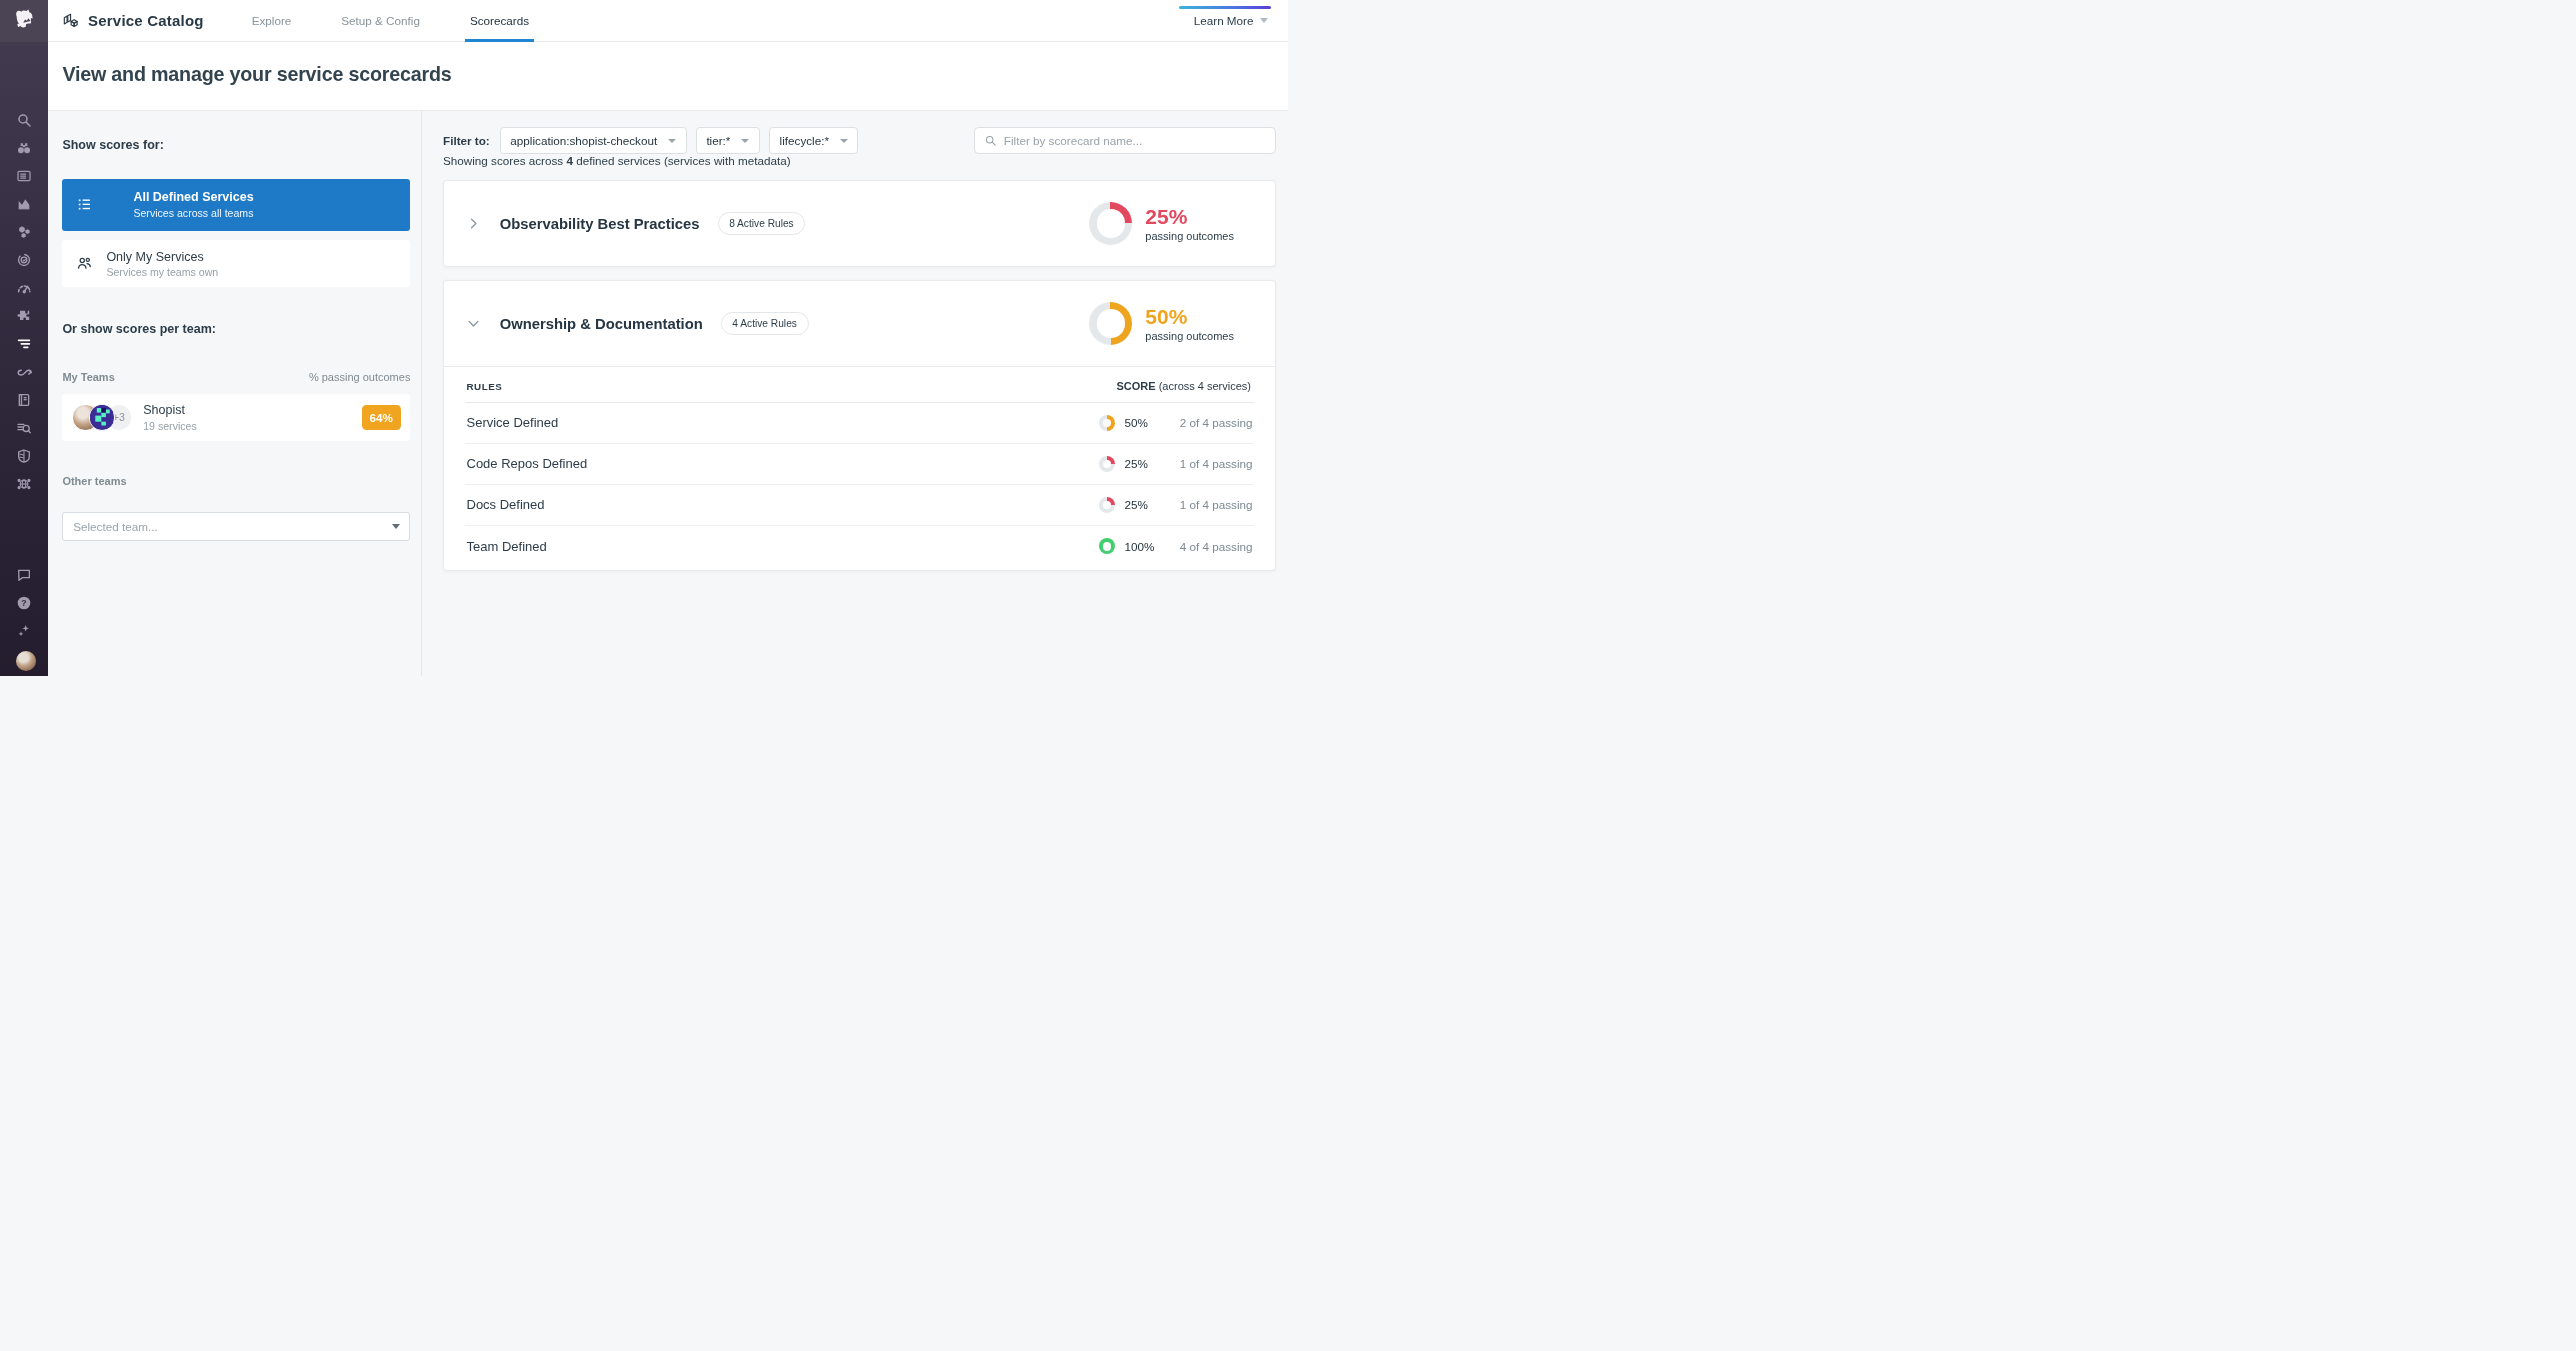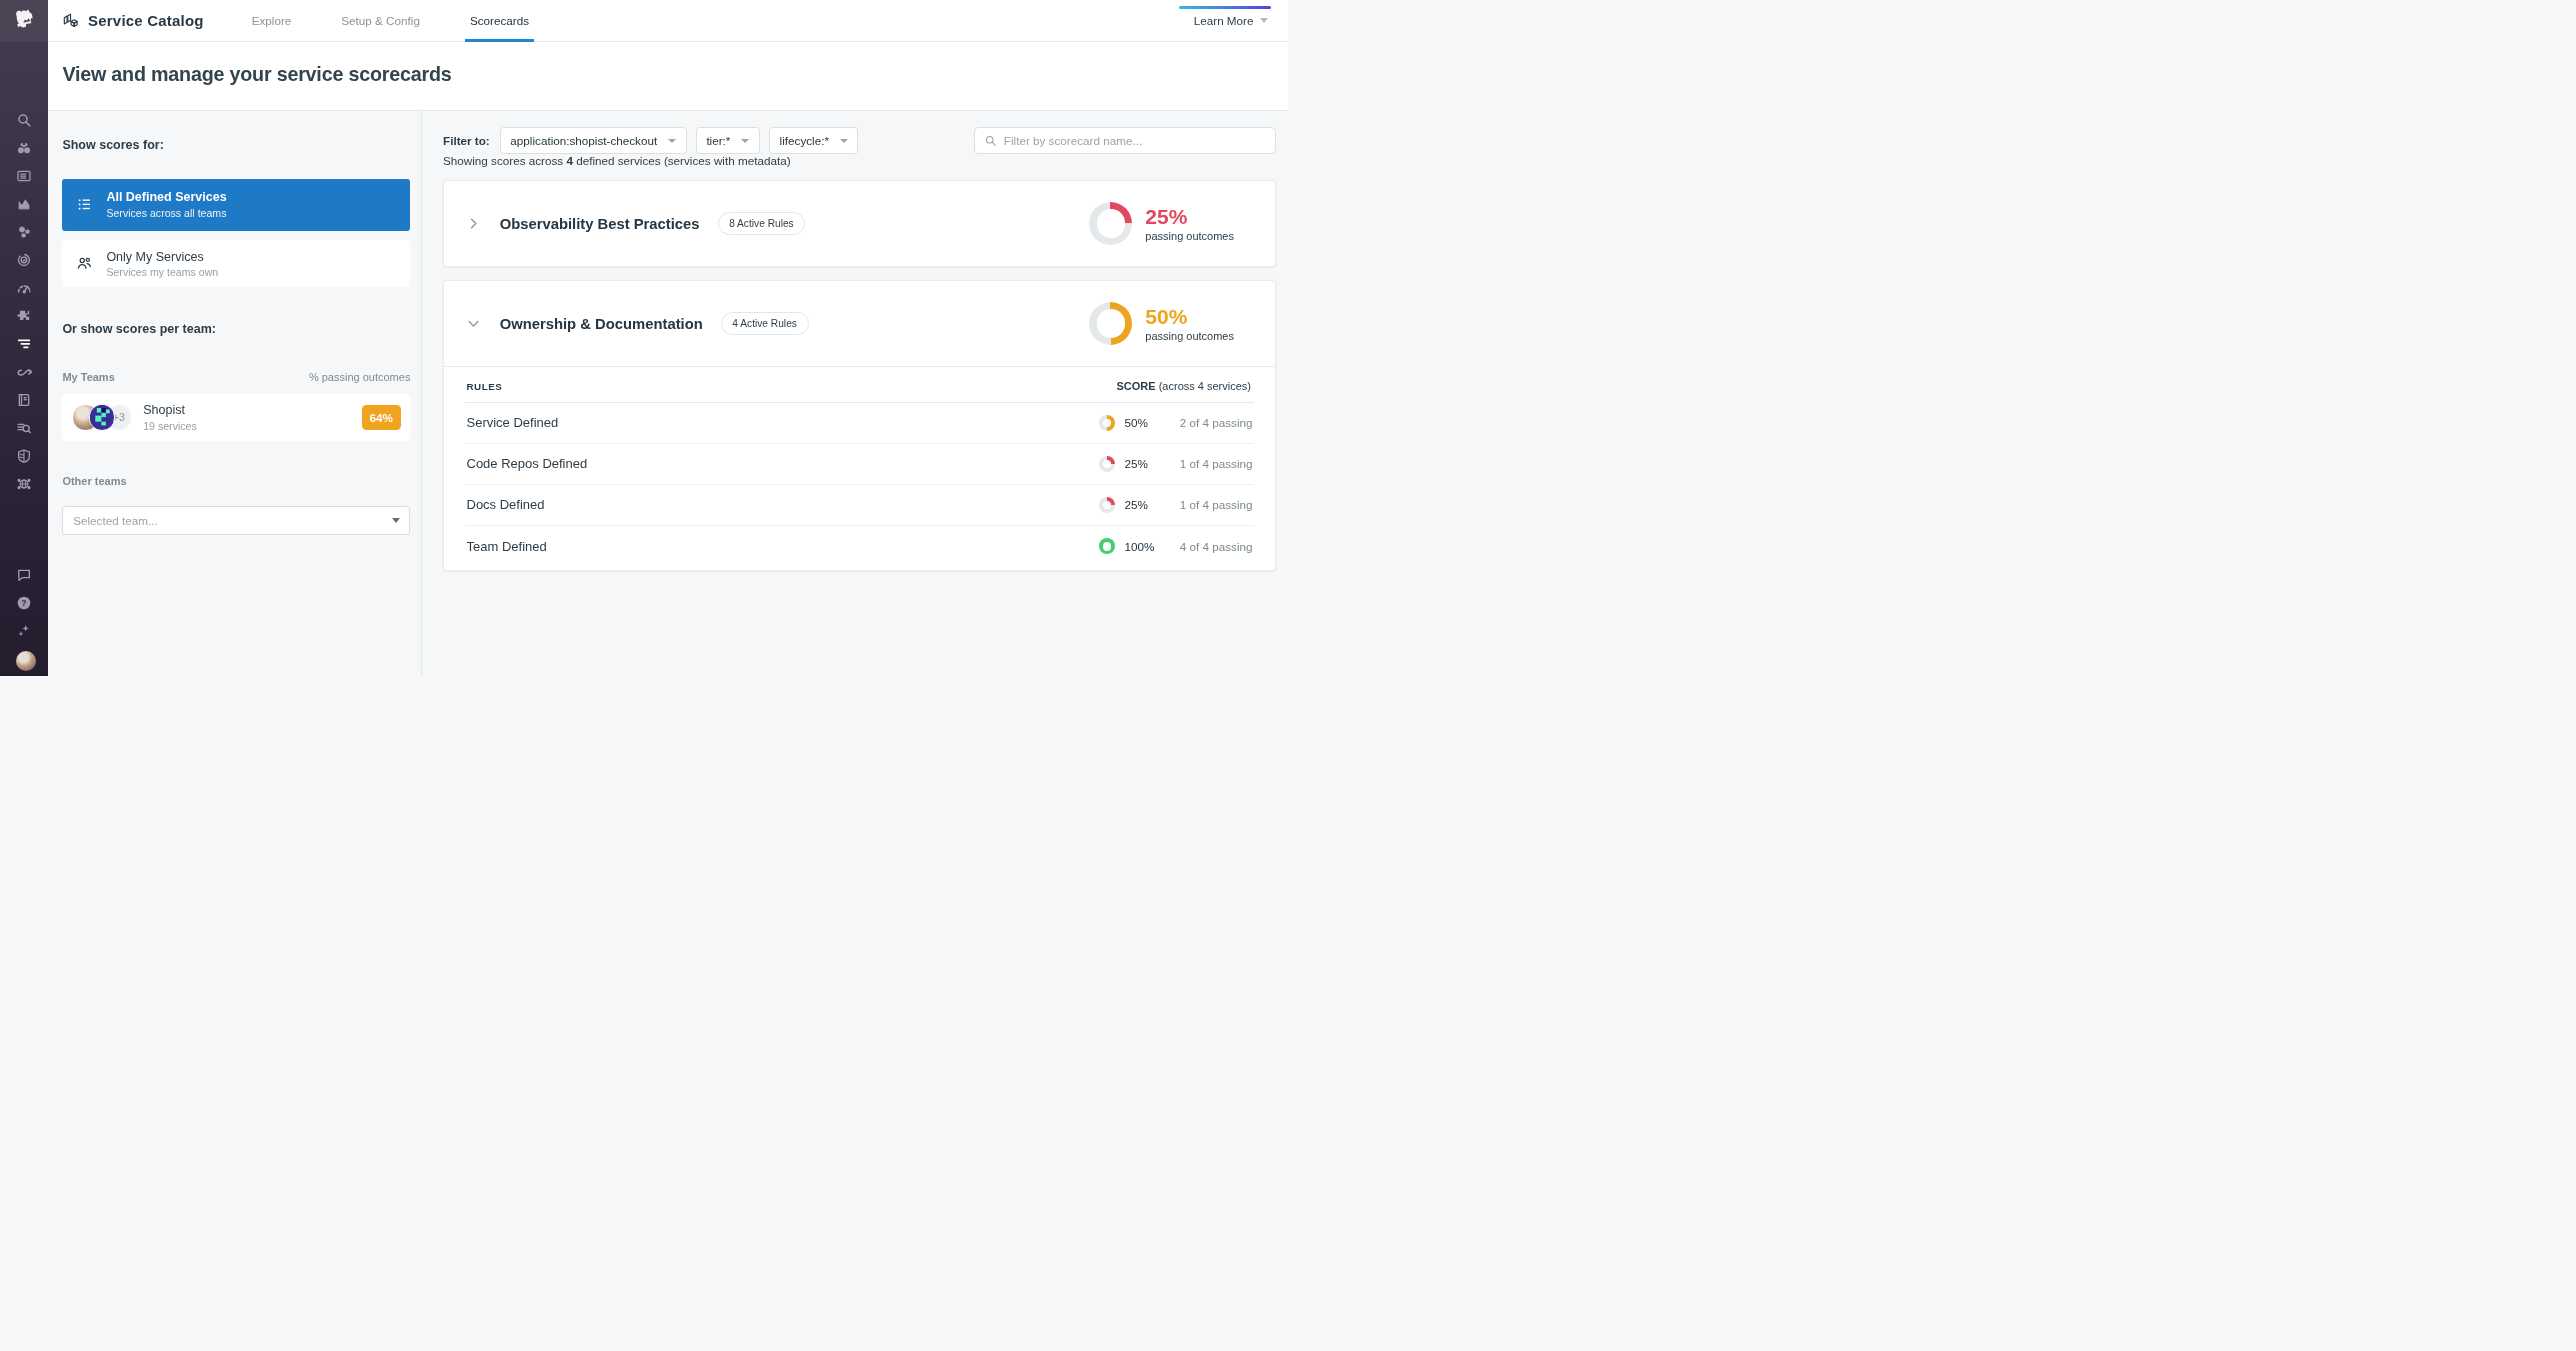--- a/index.html
+++ b/index.html
@@ -44,21 +44,21 @@
   
   .hero { background:#fff; border-bottom:0.8px solid #e7e9ea; padding:21px 0 23.5px 14.4px; flex:0 0 auto; }
   .hero h1 { font-size:19.7px; font-weight:700; color:#33444f; letter-spacing:-0.2px; }
   .hero .sub { margin-top:10.6px; font-size:11.7px; color:#3b4a54; }
 
   
   .content { flex:1; display:flex; min-height:0; }
   .left-pane { width:374px; flex:0 0 374px; border-right:0.8px solid #e4e7e9; padding:27px 10.6px 0 14.4px; }
   .pane-h { font-size:12.5px; font-weight:700; color:#2c3c48; }
   .mode-card { border-radius:3px; display:flex; align-items:center; min-height:52px; cursor:pointer; }
-  .mode-card.selected { background:#1e79c7; color:#fff; margin-top:27px; }
+  .mode-card.selected { background:#1e79c7; color:#fff; margin-top:27px;gap:27px; }
   .mode-card.plain { background:#fff; color:#2d3d49; margin-top:9.8px; min-height:47px; }
   .mode-ic { width:44px; display:grid; place-items:center; }
   .mode-title { font-size:12.5px; font-weight:600; }
   .mode-card.plain .mode-title { font-weight:400; font-size:12.5px; color:#2d3d49; }
   .mode-sub { font-size:10.6px; margin-top:2.3px; }
   .mode-card.selected .mode-sub { color:rgba(255,255,255,.93); }
   .mode-card.plain .mode-sub { color:#97a1a8; }
   .teams-caption { margin-top:35px; display:flex; justify-content:space-between; align-items:baseline; }
   .my-teams { font-size:11px; font-weight:700; color:#7f8b93; }
   .pct-caption { font-size:11px; color:#7f8b93; }
@@ -66,21 +66,21 @@
   .avatars { display:flex; align-items:center; width:65px; }
   .av { width:26.5px; height:26.5px; border-radius:50%; border:1.5px solid #fff; flex:0 0 auto; }
   .av + .av { margin-left:-9.8px; }
   .av.photo { background:radial-gradient(circle at 40% 32%, #ece4db 0 24%, #c8a88c 48%, #96755c 78%, #74573f 100%); }
   .av.pixel { background:#3b2d96; overflow:hidden; position:relative; }
   .av.more { background:#eef0f2; display:grid; place-items:center; font-size:10.6px; color:#8a949b; }
   .team-name { font-size:12.5px; color:#2d3d49; margin-left:6px; }
   .team-sub { font-size:10.6px; color:#97a1a8; margin-top:2.3px; margin-left:6px; }
   .team-badge { margin-left:auto; background:#f0a41f; color:#fff; font-weight:700; font-size:11.7px; padding:6px 7.6px; border-radius:4.5px; }
   .other-label { margin-top:34px; font-size:11px; font-weight:700; color:#7f8b93; }
-  .select { margin-top:19px; height:29px; background:#fff; border:0.8px solid #d8dde1; border-radius:3px;
+  .select { margin-top:25px; height:29px; background:#fff; border:0.8px solid #d8dde1; border-radius:3px;
     display:flex; align-items:center; padding:0 9.8px; font-size:11.7px; color:#9aa4ab; cursor:pointer; }
   .select .caret-down { margin-left:auto; border-top-color:#5f6e78; border-left-width:4.2px; border-right-width:4.2px; }
 
   
   .right-pane { flex:1; padding:16.7px 12px 12px 21px; min-width:0; }
   .filter-row { display:flex; align-items:center; }
   .filter-label { font-size:11.7px; font-weight:700; color:#2d3d49; margin-right:9.8px; }
   .dd { height:27px; background:#fff; border:0.8px solid #dbe0e3; border-radius:3.8px; display:inline-flex; align-items:center;
     padding:0 9.8px; font-size:11.7px; color:#27363f; margin-right:9px; cursor:pointer; }
   .dd .caret-down { margin-left:10.6px; border-left-width:4.2px; border-right-width:4.2px; border-top-width:4.9px; border-top-color:#9aa4ab; }

